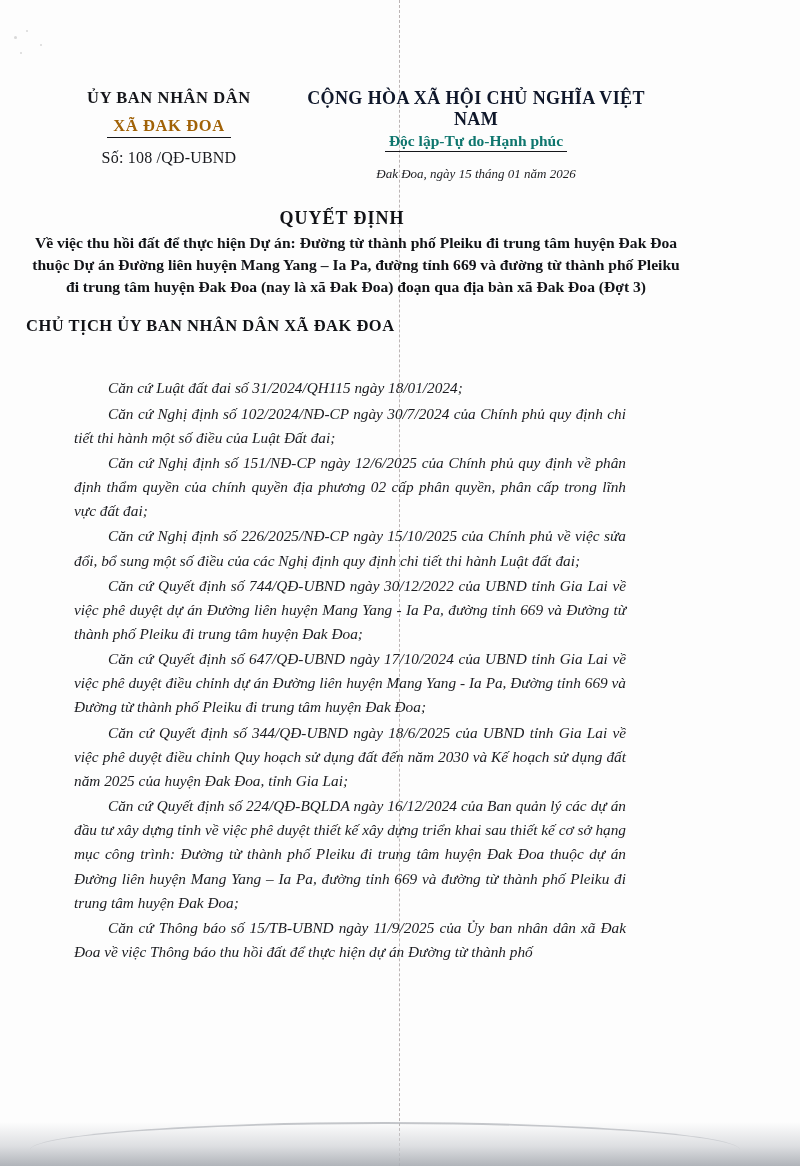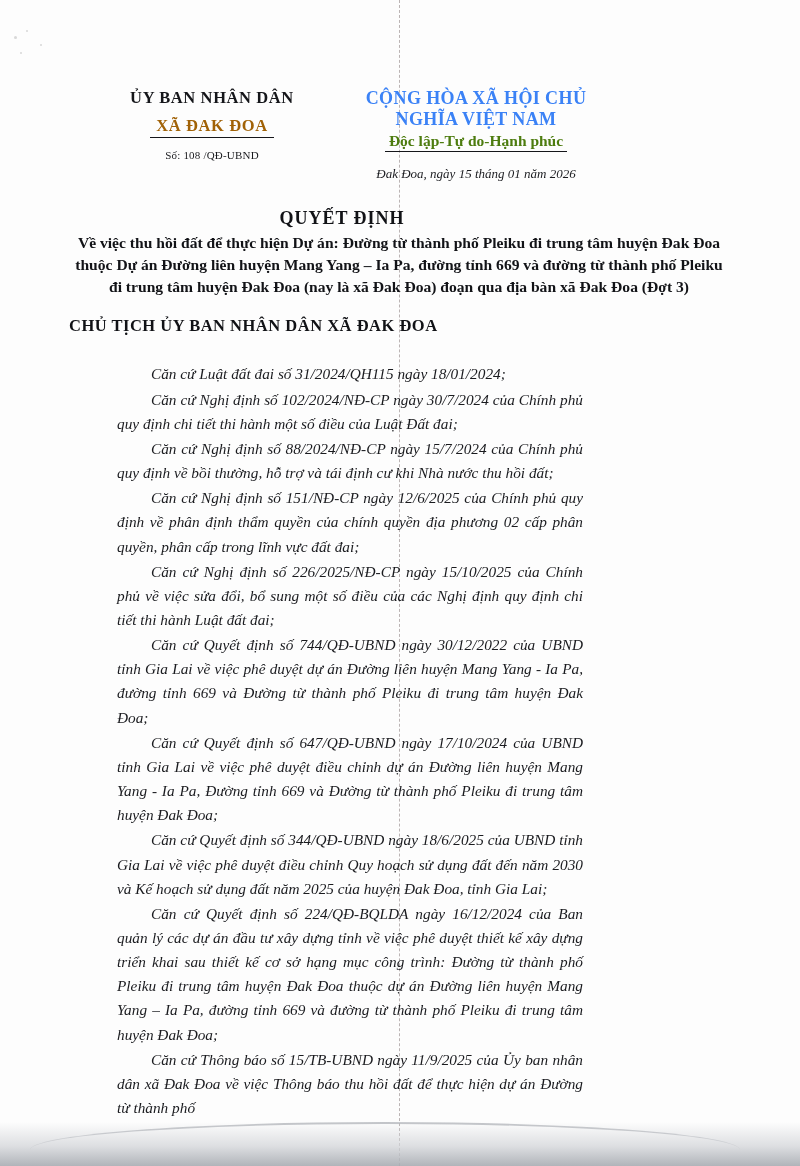--- a/index.html
+++ b/index.html
@@ -29,21 +29,21 @@
     position: absolute;
     top: 0;
     bottom: 0;
     left: 399px;
     width: 0;
     border-left: 1px dashed #b0a8a8;
     opacity: .85;
   }
   .content {
     position: relative;
-    padding: 0 69px;
+    padding: 0 26px;
     box-sizing: border-box;
     width: 684px;
   }
   
   .header {
     display: flex;
     align-items: flex-start;
     padding-top: 88px;
   }
   .header-left {
@@ -65,35 +65,35 @@
     font-size: 16.5px;
     font-weight: bold;
     letter-spacing: .6px;
     color: #a16207;
     margin-top: 8px;
     display: inline-block;
     border-bottom: 1.4px solid #15161a;
     padding: 0 6px 1px 6px;
   }
   .doc-number {
-    font-size: 11px;
+    font-size: 16px;
     margin-top: 11px;
     color: #18191d;
     letter-spacing: .2px;
   }
   .nation-line1 {
     font-size: 18px;
     font-weight: bold;
     letter-spacing: .4px;
-    color: #3b82f6;
+    color: #0f172a;
   }
   .nation-line2 {
     font-size: 15.5px;
     font-weight: bold;
-    color: #4d7c0f;
+    color: #0f766e;
     margin-top: 2px;
     display: inline-block;
     border-bottom: 1.4px solid #15161a;
     padding: 0 4px 1px 4px;
   }
   .place-date {
     font-style: italic;
     font-size: 13px;
     margin-top: 14px;
     color: #1b1c20;
@@ -120,21 +120,21 @@
   .authority {
     text-align: left;
     font-size: 16.5px;
     font-weight: bold;
     letter-spacing: .5px;
     margin-top: 18px;
     color: #111216;
   }
   
   .body-block {
-    margin-top: 26px;
+    margin-top: 40px;
     padding: 0 32px 0 48px;
   }
   .para {
     font-style: italic;
     font-size: 15.3px;
     line-height: 1.58;
     text-align: justify;
     text-indent: 34px;
     color: #1a1b1f;
     margin: 0 0 1px 0;
@@ -188,21 +188,20 @@
 
     <div class="title-block">
       <div class="doc-title">QUYẾT ĐỊNH</div>
       <div class="doc-subtitle">Về việc thu hồi đất để thực hiện Dự án: Đường từ thành phố Pleiku đi trung tâm huyện Đak Đoa thuộc Dự án Đường liên huyện Mang Yang – Ia Pa, đường tỉnh 669 và đường từ thành phố Pleiku đi trung tâm huyện Đak Đoa (nay là xã Đak Đoa) đoạn qua địa bàn xã Đak Đoa (Đợt 3)</div>
       <div class="authority">CHỦ TỊCH ỦY BAN NHÂN DÂN XÃ ĐAK ĐOA</div>
     </div>
 
     <div class="body-block">
       <p class="para">Căn cứ Luật đất đai số 31/2024/QH115 ngày 18/01/2024;</p>
       <p class="para">Căn cứ Nghị định số 102/2024/NĐ-CP ngày 30/7/2024 của Chính phủ quy định chi tiết thi hành một số điều của Luật Đất đai;</p>
-      <p class="para">Căn cứ Nghị định số 88/2024/NĐ-CP ngày 15/7/2024 của Chính phủ quy định về bồi thường, hỗ trợ và tái định cư khi Nhà nước thu hồi đất;</p>
       <p class="para">Căn cứ Nghị định số 151/NĐ-CP ngày 12/6/2025 của Chính phủ quy định về phân định thẩm quyền của chính quyền địa phương 02 cấp phân quyền, phân cấp trong lĩnh vực đất đai;</p>
       <p class="para">Căn cứ Nghị định số 226/2025/NĐ-CP ngày 15/10/2025 của Chính phủ về việc sửa đổi, bổ sung một số điều của các Nghị định quy định chi tiết thi hành Luật đất đai;</p>
       <p class="para">Căn cứ Quyết định số 744/QĐ-UBND ngày 30/12/2022 của UBND tỉnh Gia Lai về việc phê duyệt dự án Đường liên huyện Mang Yang - Ia Pa, đường tỉnh 669 và Đường từ thành phố Pleiku đi trung tâm huyện Đak Đoa;</p>
       <p class="para">Căn cứ Quyết định số 647/QĐ-UBND ngày 17/10/2024 của UBND tỉnh Gia Lai về việc phê duyệt điều chỉnh dự án Đường liên huyện Mang Yang - Ia Pa, Đường tỉnh 669 và Đường từ thành phố Pleiku đi trung tâm huyện Đak Đoa;</p>
       <p class="para">Căn cứ Quyết định số 344/QĐ-UBND ngày 18/6/2025 của UBND tỉnh Gia Lai về việc phê duyệt điều chỉnh Quy hoạch sử dụng đất đến năm 2030 và Kế hoạch sử dụng đất năm 2025 của huyện Đak Đoa, tỉnh Gia Lai;</p>
       <p class="para">Căn cứ Quyết định số 224/QĐ-BQLDA ngày 16/12/2024 của Ban quản lý các dự án đầu tư xây dựng tỉnh về việc phê duyệt thiết kế xây dựng triển khai sau thiết kế cơ sở hạng mục công trình: Đường từ thành phố Pleiku đi trung tâm huyện Đak Đoa thuộc dự án Đường liên huyện Mang Yang – Ia Pa, đường tỉnh 669 và đường từ thành phố Pleiku đi trung tâm huyện Đak Đoa;</p>
       <p class="para">Căn cứ Thông báo số 15/TB-UBND ngày 11/9/2025 của Ủy ban nhân dân xã Đak Đoa về việc Thông báo thu hồi đất để thực hiện dự án Đường từ thành phố</p>
     </div>
 
   </div>

